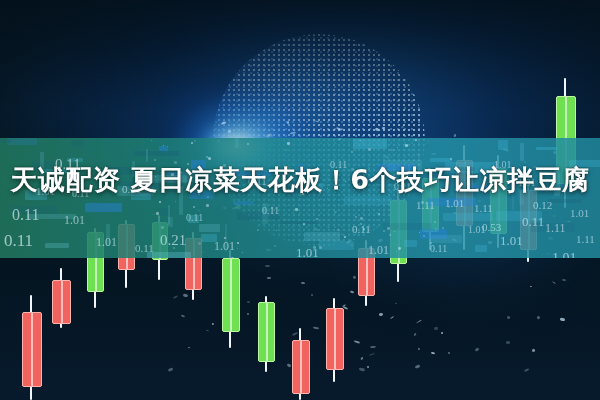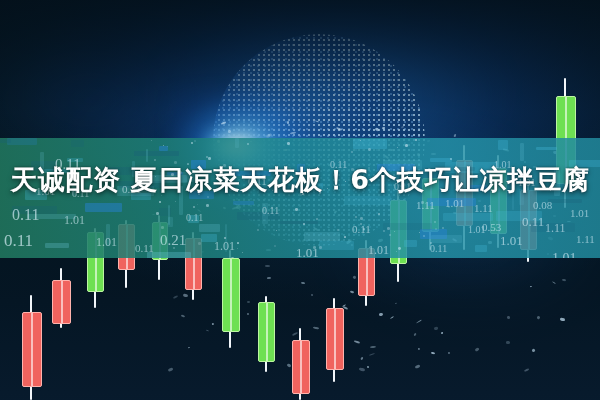--- a/index.html
+++ b/index.html
@@ -518,21 +518,21 @@
         <div class="num" style="left: 248px; top: 38px; font-size: 11px; opacity: 0.7;">0.11</div>
         <div class="num" style="left: 262px; top: 68px; font-size: 10px; opacity: 0.68;">0.11</div>
         <div class="num" style="left: 296px; top: 108px; font-size: 13px; opacity: 0.75;">1.01</div>
         <div class="num" style="left: 330px; top: 22px; font-size: 10px; opacity: 0.68;">0.11</div>
         <div class="num" style="left: 352px; top: 86px; font-size: 11px; opacity: 0.7;">0.11</div>
         <div class="num" style="left: 368px; top: 106px; font-size: 12px; opacity: 0.72;">1.01</div>
         <div class="num" style="left: 394px; top: 44px; font-size: 10px; opacity: 0.68;">0.11</div>
         <div class="num" style="left: 416px; top: 62px; font-size: 11px; opacity: 0.7;">1.11</div>
         <div class="num" style="left: 445px; top: 60px; font-size: 11px; opacity: 0.7;">1.01</div>
         <div class="num" style="left: 474px; top: 65px; font-size: 11px; opacity: 0.7;">1.11</div>
-        <div class="num" style="left: 533px; top: 62px; font-size: 11px; opacity: 0.7;">0.08</div>
+        <div class="num" style="left: 533px; top: 62px; font-size: 11px; opacity: 0.7;">0.12</div>
         <div class="num" style="left: 468px; top: 87px; font-size: 10px; opacity: 0.68;">1.01</div>
         <div class="num" style="left: 522px; top: 77px; font-size: 13px; opacity: 0.75;">0.11</div>
         <div class="num" style="left: 482px; top: 84px; font-size: 11px; opacity: 0.7;">0.53</div>
         <div class="num" style="left: 500px; top: 96px; font-size: 13px; opacity: 0.75;">1.01</div>
         <div class="num" style="left: 545px; top: 84px; font-size: 12px; opacity: 0.72;">1.11</div>
         <div class="num" style="left: 570px; top: 70px; font-size: 11px; opacity: 0.7;">1.01</div>
         <div class="num" style="left: 576px; top: 96px; font-size: 11px; opacity: 0.7;">1.11</div>
         <div class="num" style="left: 552px; top: 114px; font-size: 14px; opacity: 0.77;">1.01</div>
         <div class="num" style="left: 430px; top: 106px; font-size: 10px; opacity: 0.68;">0.11</div>
         <div class="num" style="left: 518px; top: 40px; font-size: 10px; opacity: 0.68;">1.01</div>

